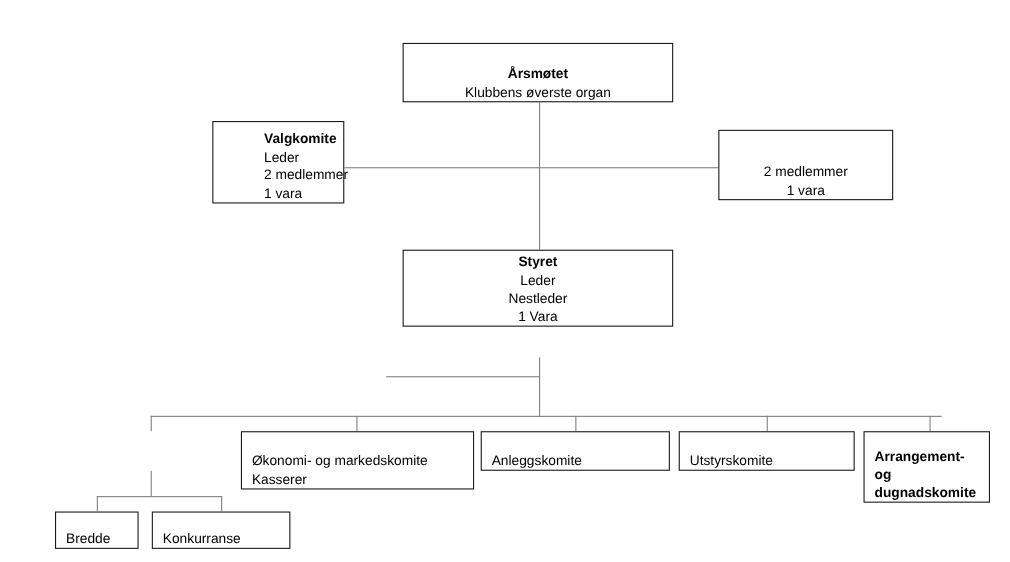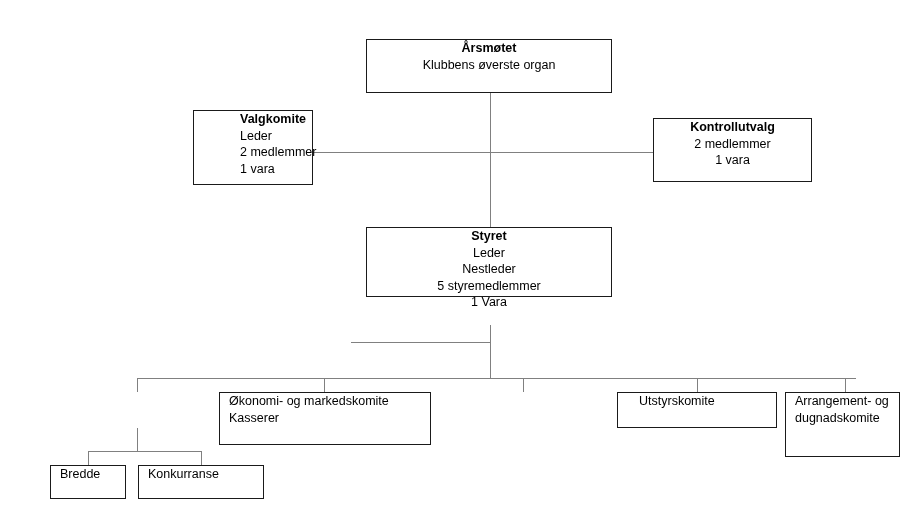--- a/index.html
+++ b/index.html
@@ -19,21 +19,21 @@
     position: absolute;
     box-sizing: border-box;
     border: 1px solid #1a1a1a;
     background: #ffffff;
     font-size: 12.5px;
     line-height: 16.5px;
     color: #000000;
     z-index: 3;
     display: flex;
     flex-direction: column;
-    justify-content: flex-start;
+    justify-content: flex-end;
   }
   .node .pad {
     padding: 0 9px;
   }
   .node.center { text-align: center; }
   .node.center .pad { padding: 0 6px; }
   .node.left { text-align: left; }
   .node .title {
     font-weight: bold;
   }
@@ -85,53 +85,56 @@
     <div class="pad">
       <div class="title">Valgkomite</div>
       <div class="line">Leder</div>
       <div class="line">2 medlemmer</div>
       <div class="line">1 vara</div>
     </div>
   </div>
 
   <div class="node center" style="left:653px; top:118px; width:159px; height:64px;">
     <div class="pad">
-      <div class="title">Kontrollutvalg</div>
       <div class="line">2 medlemmer</div>
       <div class="line">1 vara</div>
     </div>
   </div>
 
   <div class="node center" style="left:366px; top:227px; width:246px; height:70px;">
     <div class="pad">
       <div class="title">Styret</div>
       <div class="line">Leder</div>
       <div class="line">Nestleder</div>
-      <div class="line">5 styremedlemmer</div>
       <div class="line">1 Vara</div>
     </div>
   </div>
 
 
 
   <div class="node left" style="left:219px; top:392px; width:212px; height:53px;">
     <div class="pad">
       <div class="line">Økonomi- og markedskomite</div>
       <div class="line">Kasserer</div>
     </div>
   </div>
 
+  <div class="node left" style="left:437px; top:392px; width:172px; height:36px;">
+    <div class="pad">
+      <div class="line">Anleggskomite</div>
+    </div>
+  </div>
 
-  <div class="node left" style="left:617px; top:392px; width:160px; height:36px;padding-left:12px;">
+  <div class="node left" style="left:617px; top:392px; width:160px; height:36px;">
     <div class="pad">
       <div class="line">Utstyrskomite</div>
     </div>
   </div>
 
-  <div class="node left wrap" style="left:785px; top:392px; width:115px; height:65px;">
+  <div class="node left wrap" style="left:785px; top:392px; width:115px; height:65px;font-weight:bold;">
     <div class="pad">
       <div class="line">Arrangement- og dugnadskomite</div>
     </div>
   </div>
 
   <div class="node left" style="left:50px; top:465px; width:76px; height:34px;">
     <div class="pad">
       <div class="line">Bredde</div>
     </div>
   </div>

